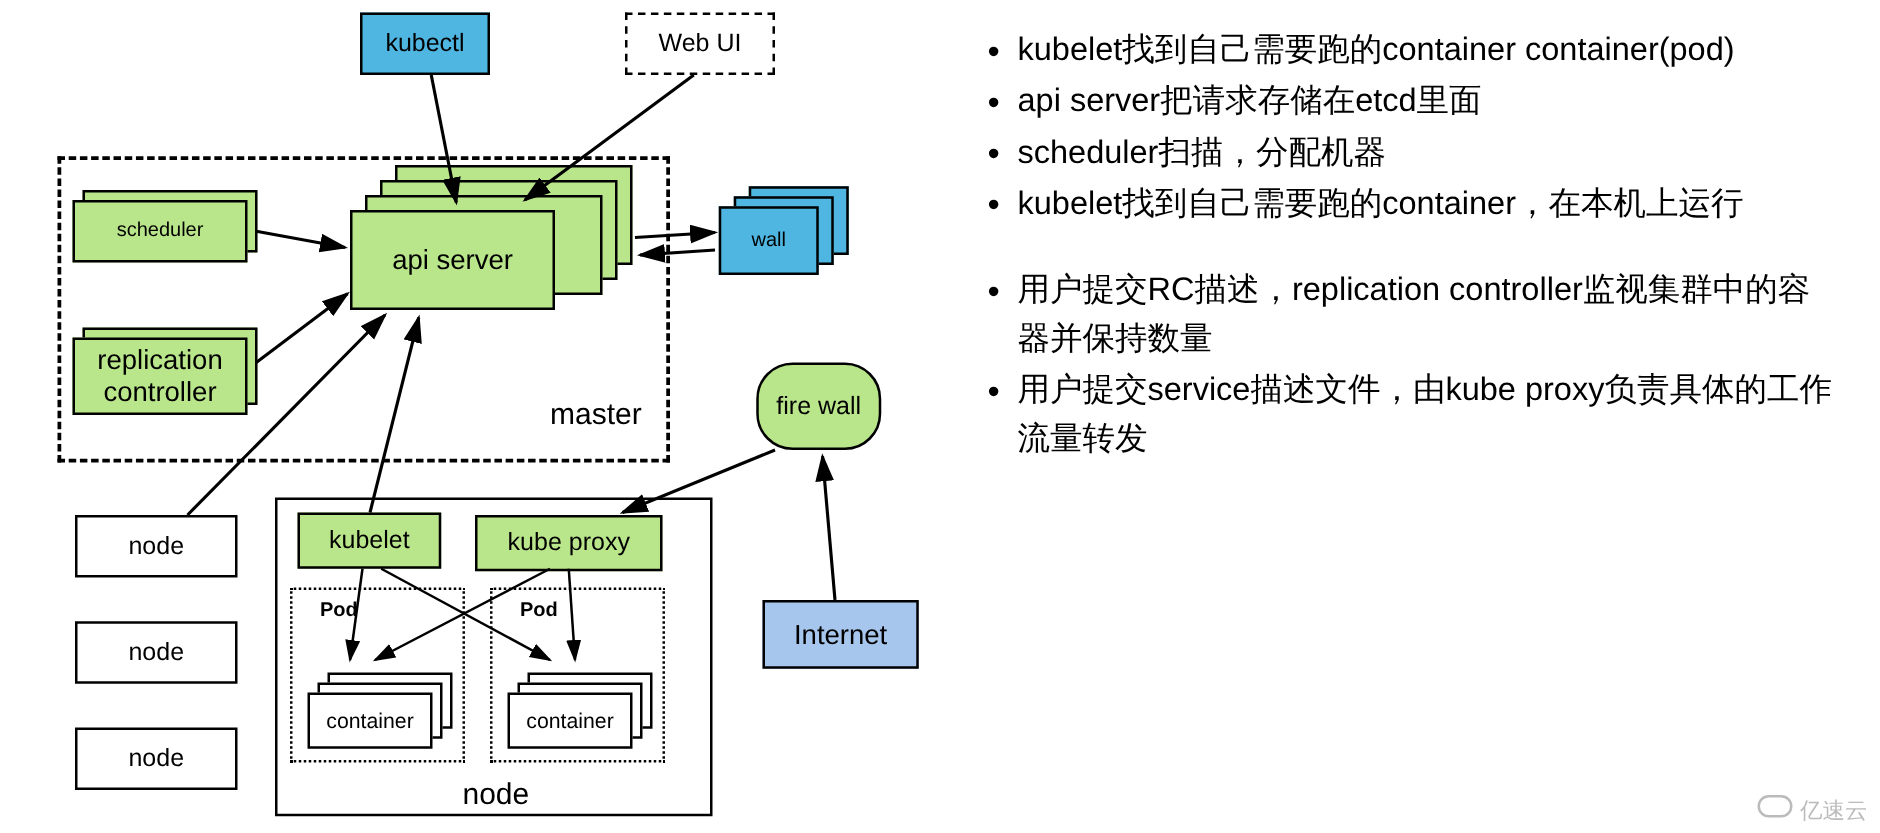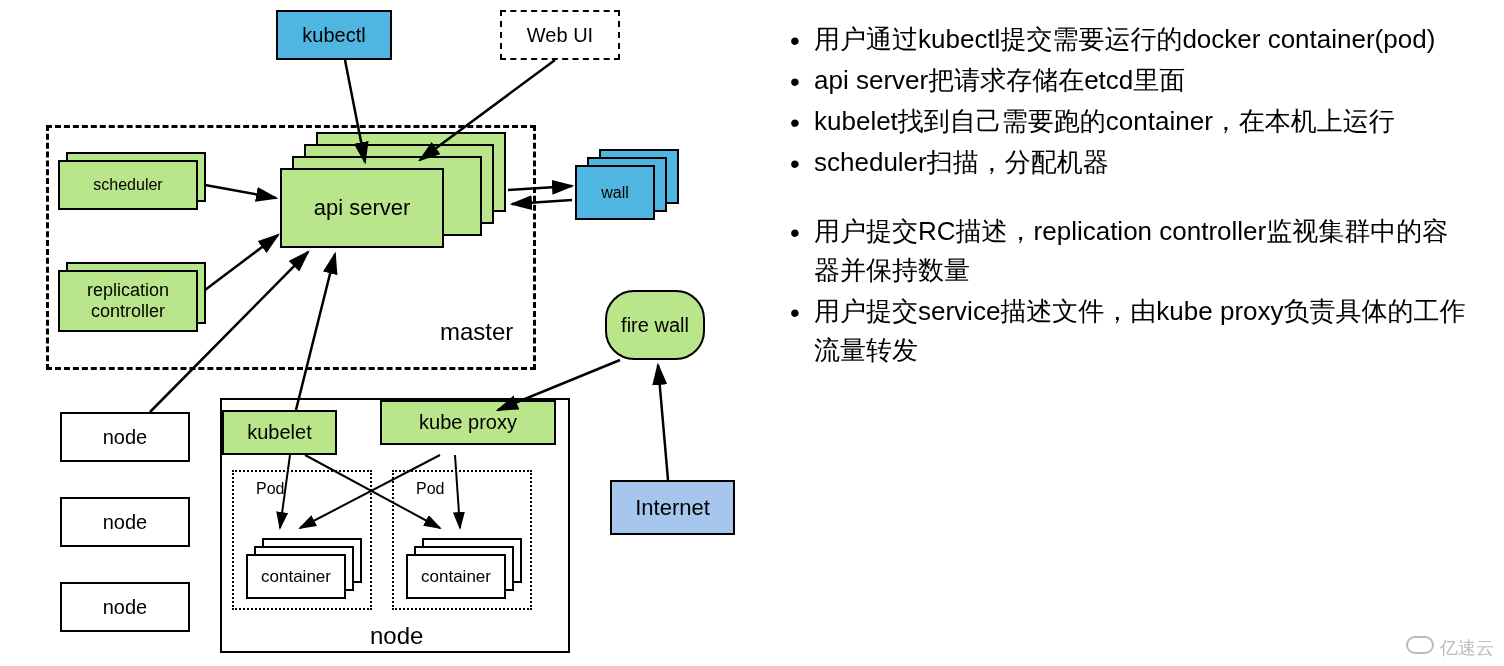--- a/index.html
+++ b/index.html
@@ -55,46 +55,46 @@
     align-items: flex-start;
     gap: 6px;
   }
   .watermark .cloud {
     position: relative;
     width: 28px;
     height: 18px;
     border: 2px solid #bbb;
     border-radius: 12px;
   }
-  .small-label { position: absolute; font-size: 16px; }
+  .small-label { position: absolute; font-size: 16px; font-weight: bold; }
 </style>
 </head>
 <body>
 
-<div class="box blue" style="left:276px; top:10px; width:116px; height:50px;">
+<div class="box blue" style="left:288px; top:10px; width:104px; height:50px;">
   <span>kubectl</span>
 </div>
 
 <div class="box" style="left:500px; top:10px; width:120px; height:50px; border:2.5px dashed #000;">
   <span>Web UI</span>
 </div>
 
 <div class="dashed" style="position:absolute; left:46px; top:125px; width:490px; height:245px;"></div>
 <div class="label" style="left:440px; top:318px;">master</div>
 
 <div class="stack" style="left:58px; top:160px; width:150px; height:60px;">
   <div class="layer green" style="left:8px; top:-8px; width:140px; height:50px;"></div>
   <div class="layer green" style="left:0; top:0; width:140px; height:50px; display:flex; align-items:center; justify-content:center;">
     <span>scheduler</span>
   </div>
 </div>
 
 <div class="stack" style="left:58px; top:270px; width:150px; height:75px;">
   <div class="layer green" style="left:8px; top:-8px; width:140px; height:62px;"></div>
-  <div class="layer green" style="left:0; top:0; width:140px; height:62px; display:flex; align-items:center; justify-content:center; white-space:pre; text-align:center; font-size:18px;">
+  <div class="layer green" style="left:0; top:0; width:140px; height:62px; display:flex; align-items:center; justify-content:center; white-space:pre; text-align:center; font-size:22px;">
     <span>replication
 controller</span>
   </div>
 </div>
 
 <div class="stack" style="left:280px; top:150px; width:230px; height:110px;">
   <div class="layer green" style="left:36px; top:-18px; width:190px; height:80px;"></div>
   <div class="layer green" style="left:24px; top:-6px; width:190px; height:80px;"></div>
   <div class="layer green" style="left:12px; top:6px; width:190px; height:80px;"></div>
   <div class="layer green" style="left:0; top:18px; width:164px; height:80px; display:flex; align-items:center; justify-content:center; font-size:22px;">
@@ -124,25 +124,25 @@
 <div class="box" style="left:60px; top:497px; width:130px; height:50px;">
   <span>node</span>
 </div>
 <div class="box" style="left:60px; top:582px; width:130px; height:50px;">
   <span>node</span>
 </div>
 
 <div class="box" style="left:220px; top:398px; width:350px; height:255px; background:#fff; justify-content:flex-start; align-items:flex-start;"></div>
 <div class="label" style="left:370px; top:622px;">node</div>
 
-<div class="box green" style="left:222px; top:410px; width:115px; height:45px;">
+<div class="box green" style="left:238px; top:410px; width:115px; height:45px;">
   <span>kubelet</span>
 </div>
 
-<div class="box green" style="left:380px; top:400px; width:176px; height:45px;text-align:center;">
+<div class="box green" style="left:380px; top:412px; width:150px; height:45px;text-align:center;">
   <span>kube proxy</span>
 </div>
 
 <div class="dotted" style="position:absolute; left:232px; top:470px; width:140px; height:140px;"></div>
 <div class="small-label" style="left:256px; top:480px;">Pod</div>
 <div class="stack" style="left:246px; top:530px; width:120px; height:60px;">
   <div class="layer" style="left:16px; top:8px; width:100px; height:45px; background:#fff;"></div>
   <div class="layer" style="left:8px; top:16px; width:100px; height:45px; background:#fff;"></div>
   <div class="layer" style="left:0; top:24px; width:100px; height:45px; background:#fff; display:flex; align-items:center; justify-content:center; font-size:17px;">
     <span>container</span>
@@ -154,24 +154,24 @@
 <div class="stack" style="left:406px; top:530px; width:120px; height:60px;">
   <div class="layer" style="left:16px; top:8px; width:100px; height:45px; background:#fff;"></div>
   <div class="layer" style="left:8px; top:16px; width:100px; height:45px; background:#fff;"></div>
   <div class="layer" style="left:0; top:24px; width:100px; height:45px; background:#fff; display:flex; align-items:center; justify-content:center; font-size:17px;">
     <span>container</span>
   </div>
 </div>
 
 <div class="bullets">
   <ul>
-    <li>用户通过kubectl提交需要运行的docker container(pod)</li>
+    <li>kubelet找到自己需要跑的container container(pod)</li>
     <li>api server把请求存储在etcd里面</li>
+    <li>scheduler扫描，分配机器</li>
     <li>kubelet找到自己需要跑的container，在本机上运行</li>
-    <li>scheduler扫描，分配机器</li>
   </ul>
   <ul>
     <li>用户提交RC描述，replication controller监视集群中的容器并保持数量</li>
     <li>用户提交service描述文件，由kube proxy负责具体的工作流量转发</li>
   </ul>
 </div>
 
 <div class="watermark">
   <span class="cloud"></span>
   <span>亿速云</span>

